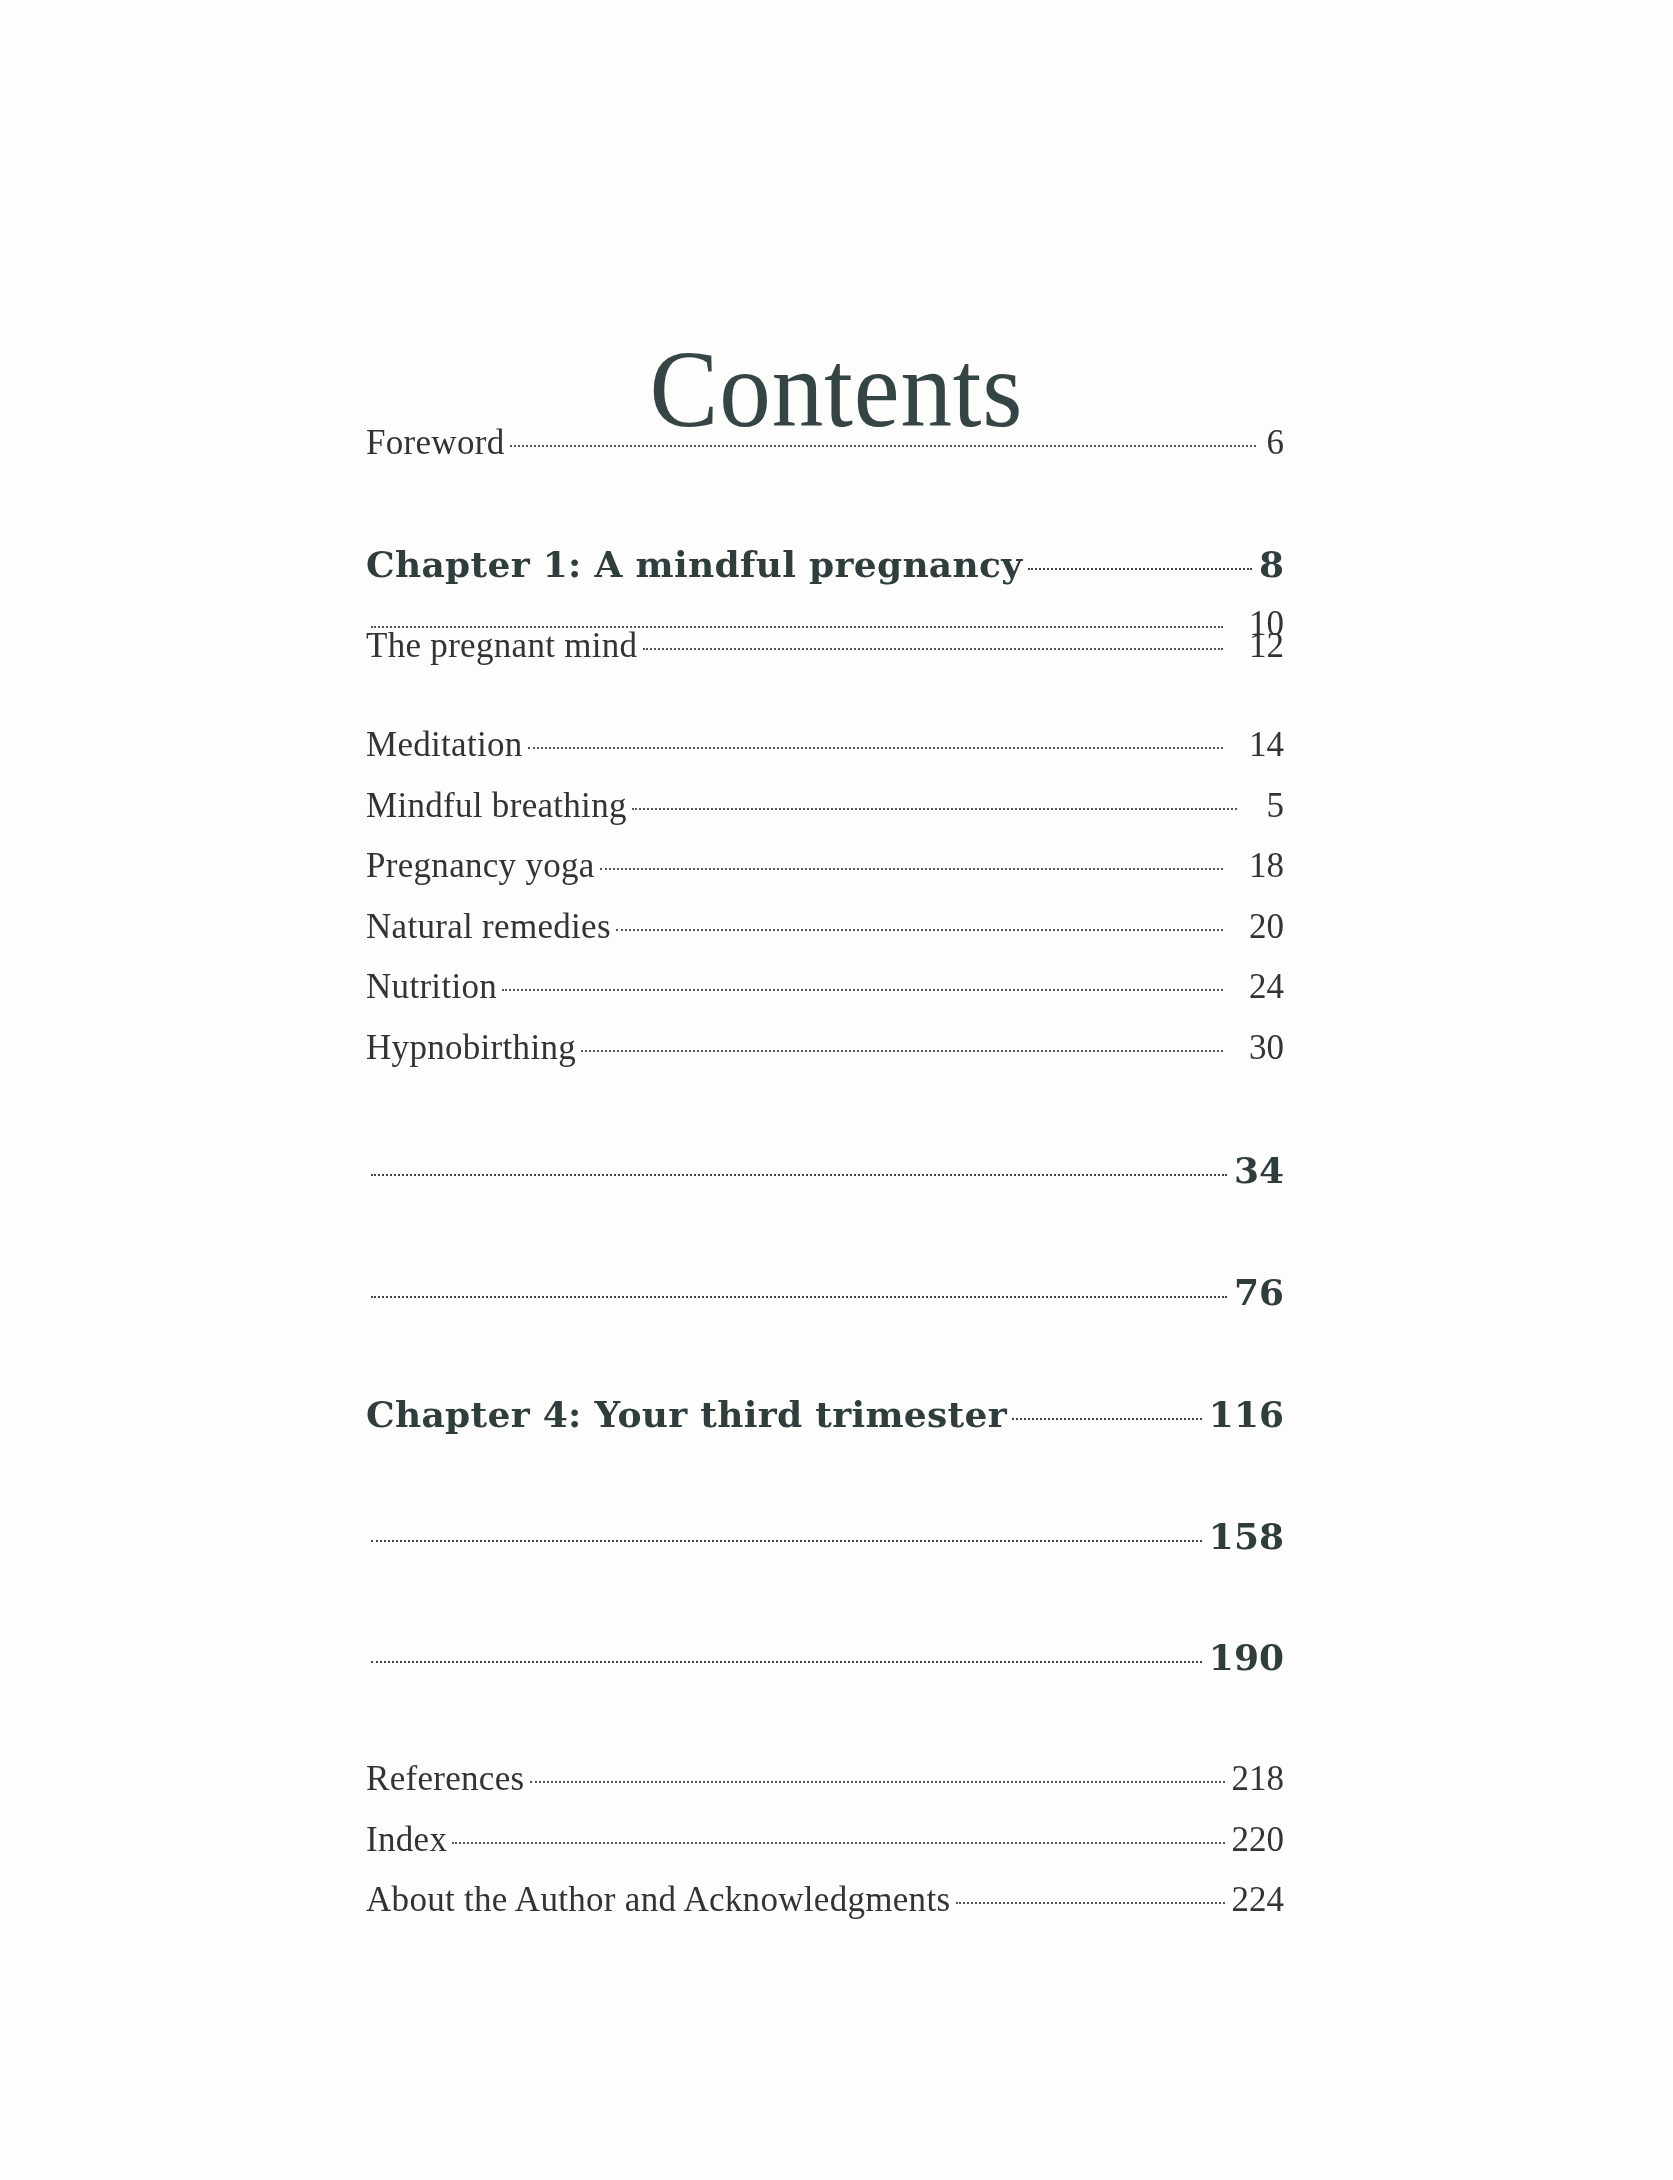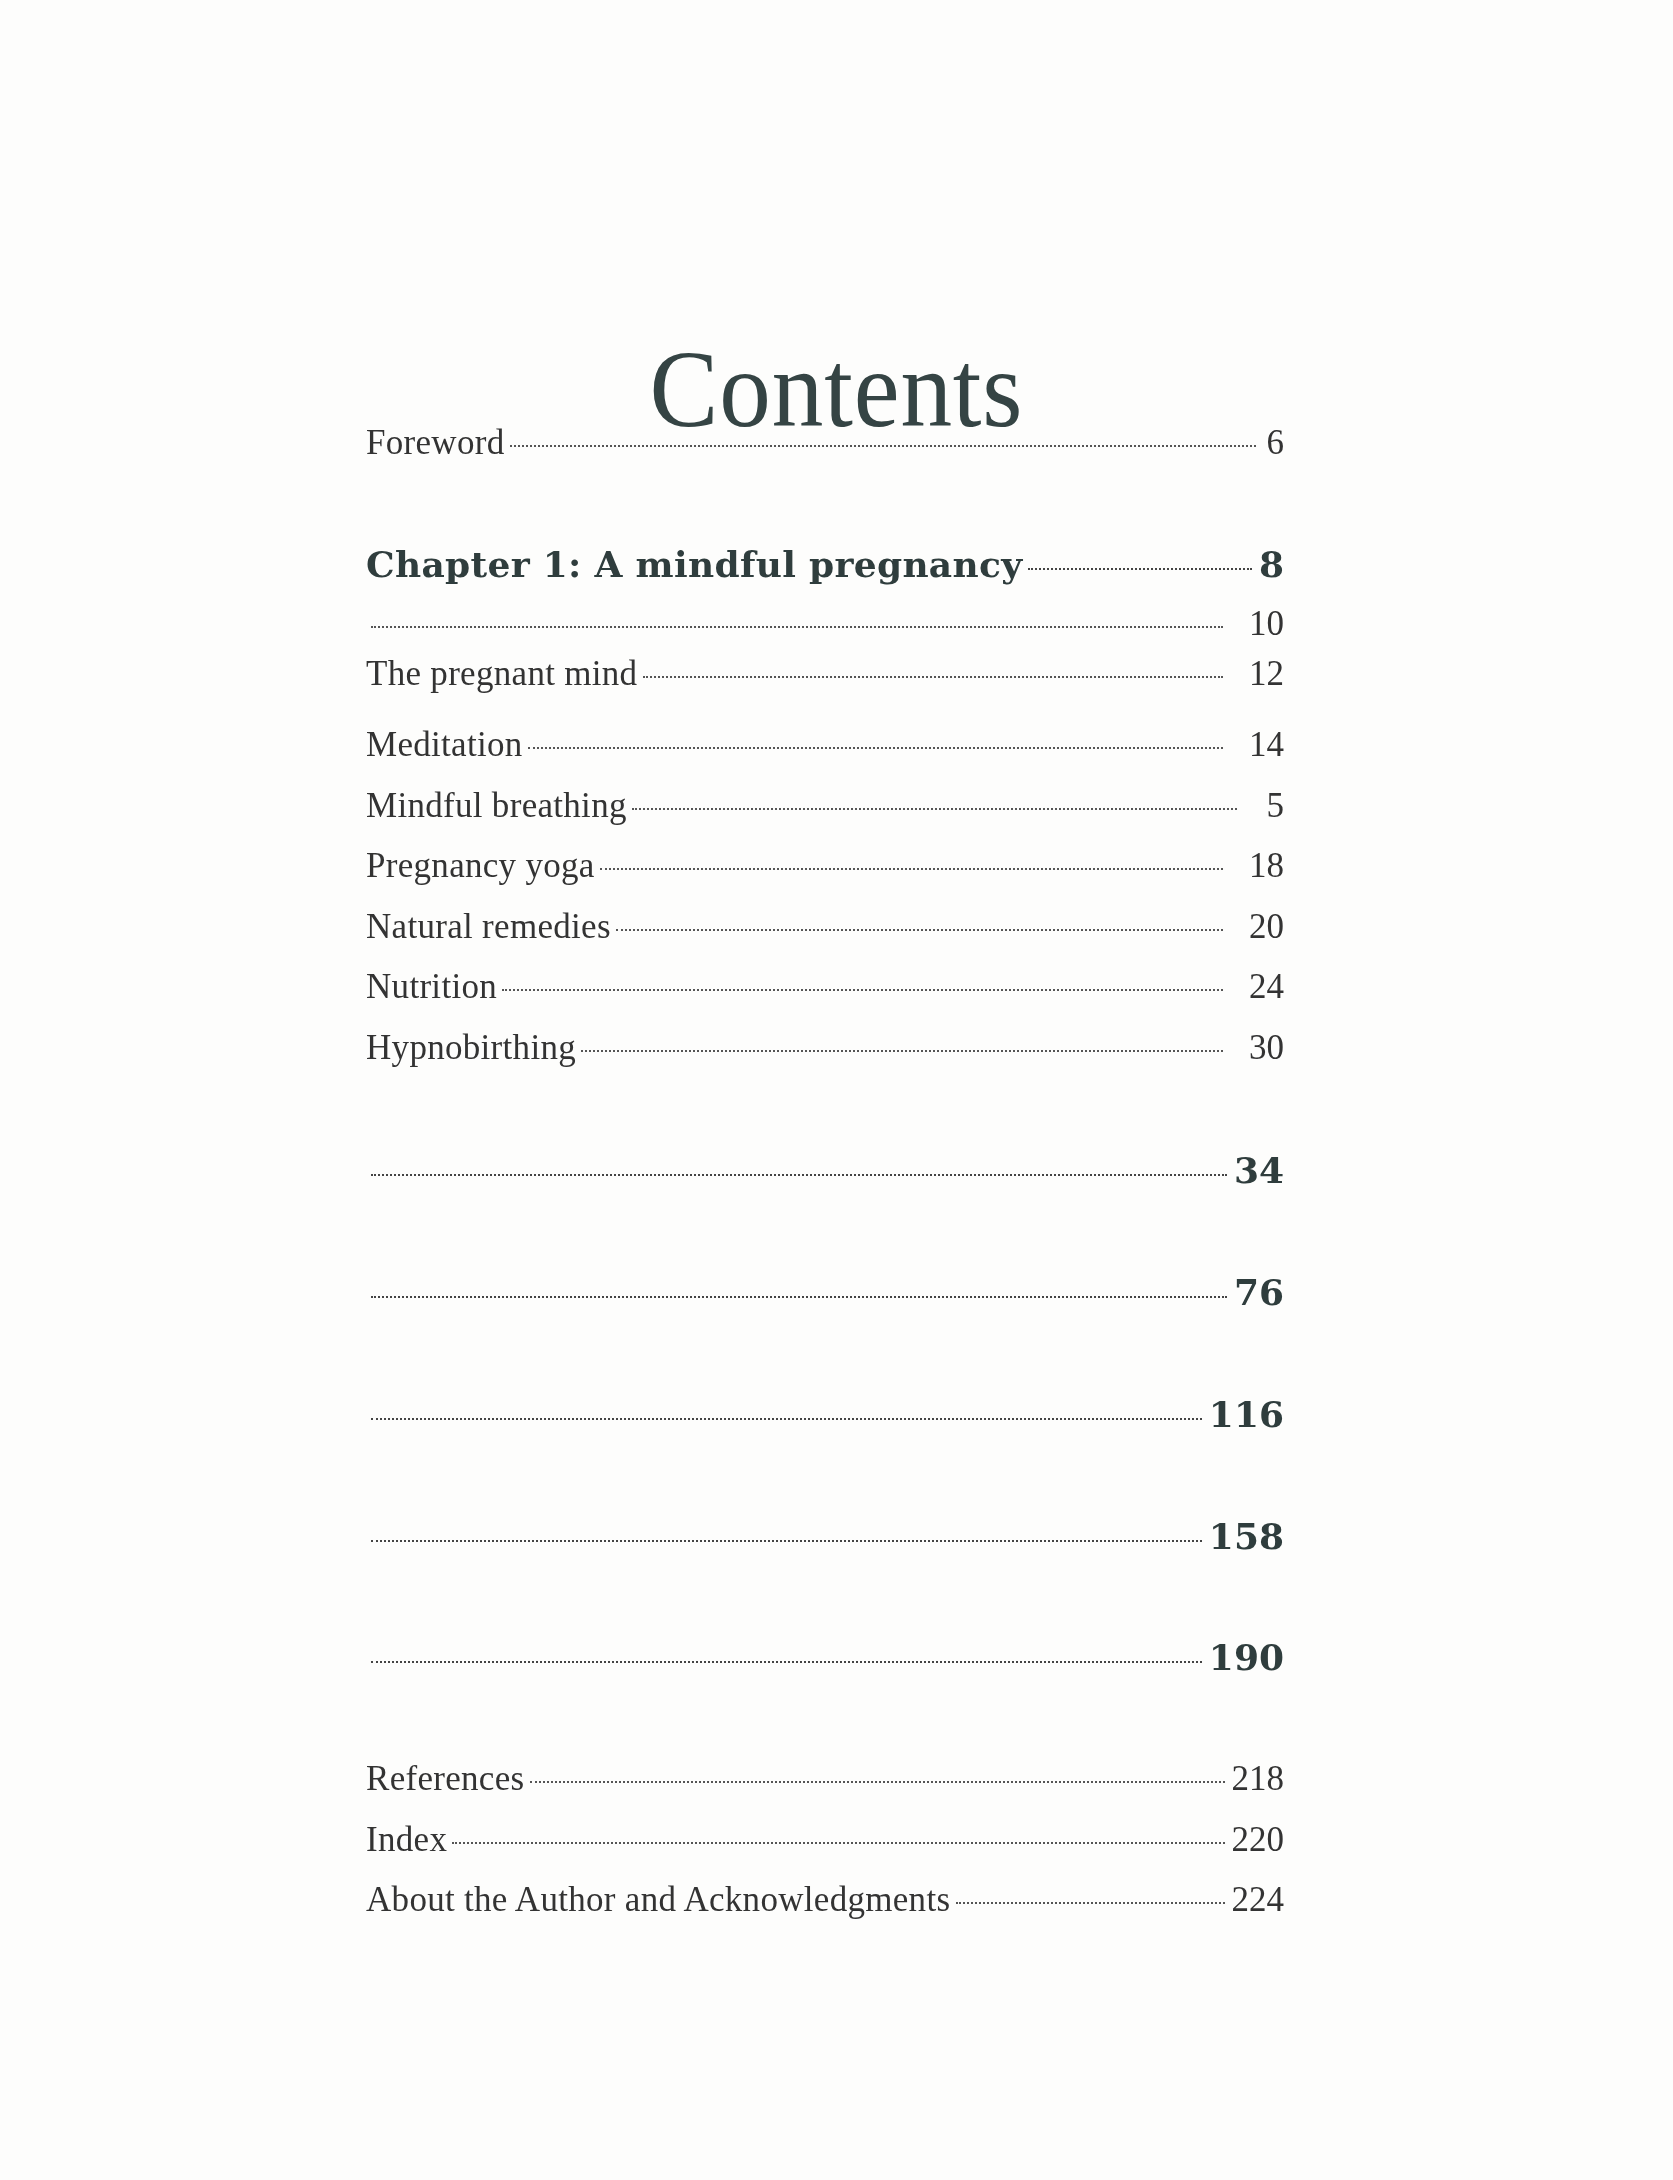--- a/index.html
+++ b/index.html
@@ -74,21 +74,21 @@
     <span class="label">Chapter 1: A mindful pregnancy</span>
     <span class="leader"></span>
     <span class="page">8</span>
   </div>
 
   <div class="row" style="top:600px; width:899px">
     <span class="leader"></span>
     <span class="page" style="position:relative; left:19px">10</span>
   </div>
 
-  <div class="row" style="top:650px; width:899px">
+  <div class="row" style="top:622px; width:899px">
     <span class="label">The pregnant mind</span>
     <span class="leader"></span>
     <span class="page" style="position:relative; left:19px">12</span>
   </div>
 
   <div class="row" style="top:721px; width:899px">
     <span class="label">Meditation</span>
     <span class="leader"></span>
     <span class="page" style="position:relative; left:19px">14</span>
   </div>
@@ -127,20 +127,21 @@
     <span class="leader"></span>
     <span class="page">34</span>
   </div>
 
   <div class="row chapter" style="top:1268px">
     <span class="leader"></span>
     <span class="page">76</span>
   </div>
 
   <div class="row chapter" style="top:1390px">
+    <span class="label">Chapter 4: Your third trimester</span>
     <span class="leader"></span>
     <span class="page">116</span>
   </div>
 
   <div class="row chapter" style="top:1512px">
     <span class="leader"></span>
     <span class="page">158</span>
   </div>
 
   <div class="row chapter" style="top:1633px">

